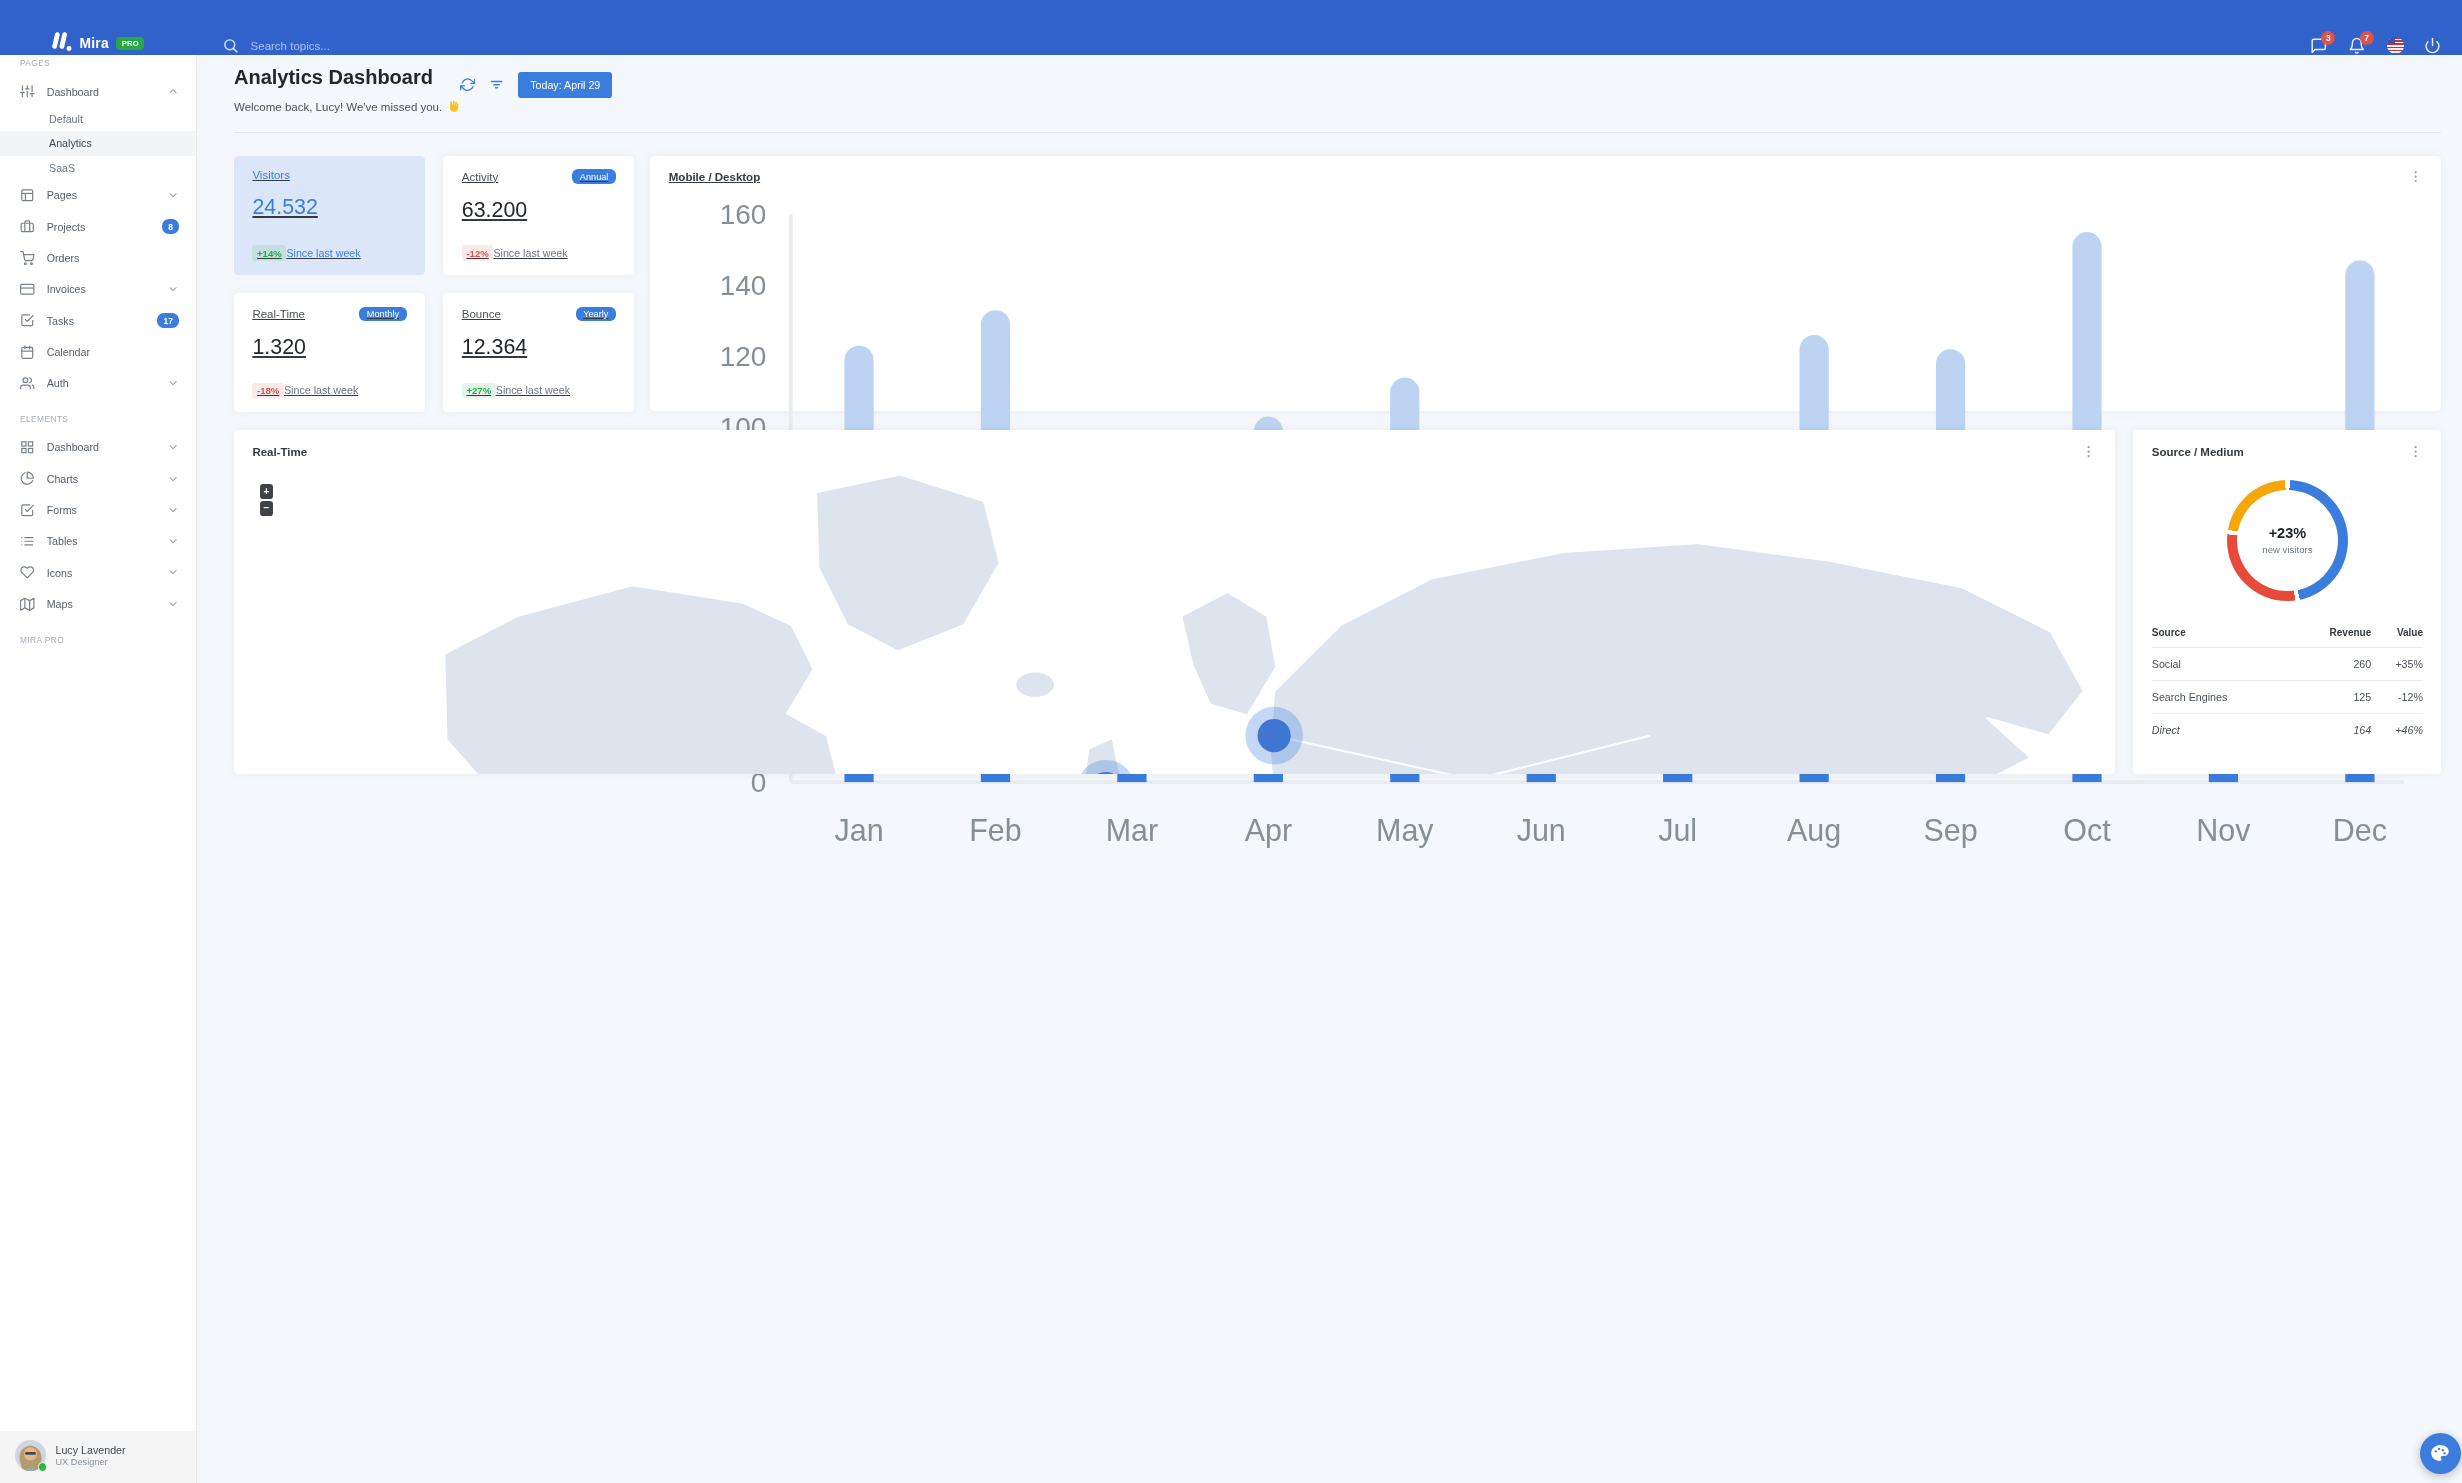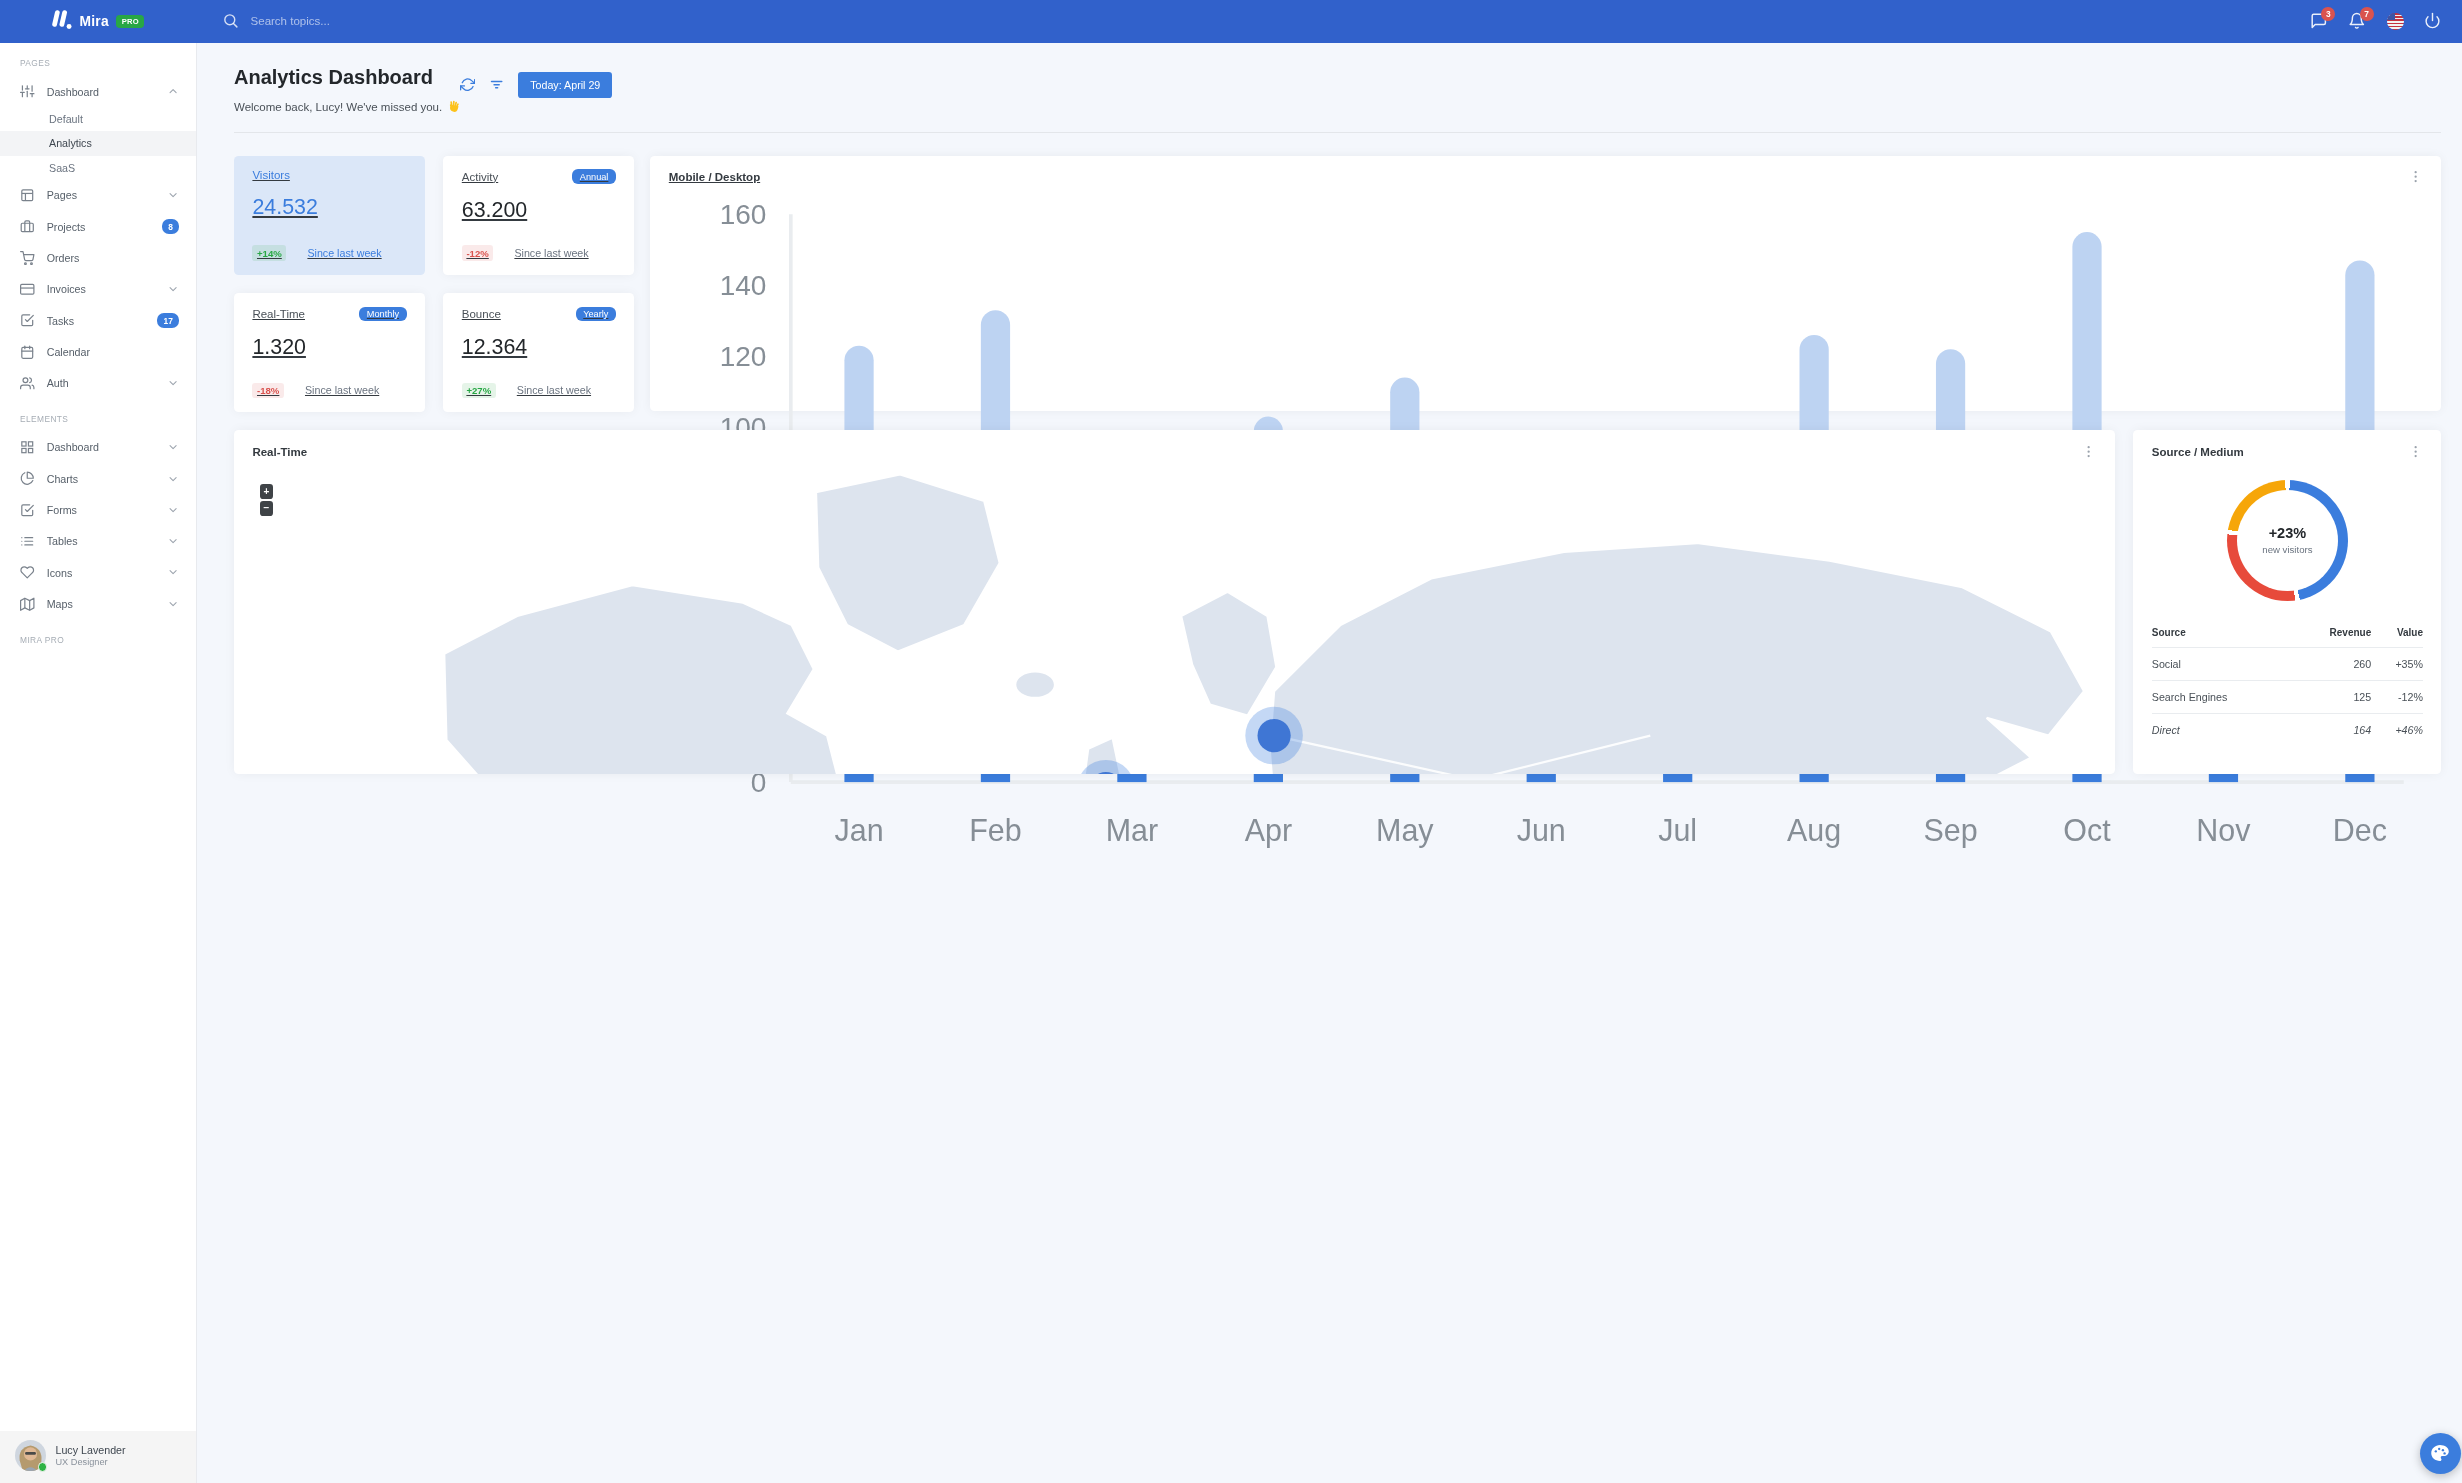--- a/index.html
+++ b/index.html
@@ -1,21 +1,21 @@
 <!DOCTYPE html>
 <html style="font-size:12.2px"><head>
 <meta charset="utf-8">
 <style>
   * { margin:0; padding:0; box-sizing:border-box; }
   html,body { width:1231px; height:742px; overflow:hidden;
     font-family:"Liberation Sans", sans-serif; background:#f4f7fc; color:#343a40; }
 
   
-  .navbar { position:fixed; top:0; left:0; right:0; height:43px; background:#3161cb;
-    display:flex; align-items:center; z-index:50; }
+  .navbar { position:fixed; top:0; left:0; right:0; height:55px; background:#3161cb;
+    display:flex; align-items:flex-end; z-index:50; }
   .nav-brand { width:197px; display:flex; align-items:center; padding-left:49px; gap:7.6px; flex-shrink:0; }
   .brand-name { color:#fff; font-size:13.8px; font-weight:600; letter-spacing:0.2px; }
   .brand-badge { background:#28a745; color:#fff; font-size:7.6px; font-weight:700;
     padding:2.3px 5.4px; border-radius:3.8px; letter-spacing:0.2px; }
   .nav-search { display:flex; align-items:center; gap:10.7px; margin-left:24.5px; flex:1; }
   .nav-search input { background:transparent; border:none; outline:none; font-size:11.5px;
     color:#fff; width:229px; font-family:inherit; }
   .nav-search input::placeholder { color:rgba(255,255,255,.6); }
   .nav-right { display:flex; align-items:center; gap:20px; padding-right:20px; }
   .nav-icon { position:relative; width:18.4px; height:18.4px; color:rgba(255,255,255,.9); cursor:pointer; }
@@ -61,21 +61,21 @@
   .row1 { display:flex; gap:16px; margin-top:23px; }
   .stats-grid { display:grid; grid-template-columns:191px 191px; grid-template-rows:119px 119px; gap:18.4px 18.4px;text-decoration:underline; }
   .card { background:#fff; border-radius:4.6px; box-shadow:0 0 10.7px rgba(33,37,41,.05); }
   .stat-card { padding:13.8px 18.4px; display:flex; flex-direction:column; }
   .stat-card.hl { background:#dbe7f8; box-shadow:none; }
   .stat-top { display:flex; justify-content:space-between; align-items:center; }
   .stat-title { font-size:11.5px; font-weight:500; color:#495057; }
   .hl .stat-title, .hl .stat-caption, .hl .stat-value { color:#3B7DDD; }
   .pill { background:#3B7DDD; color:#fff; font-size:9.2px; padding:2.3px 7.6px; border-radius:6px; }
   .stat-value { font-size:21.4px; font-weight:500; color:#23272b; margin-top:13.8px; }
-  .stat-bottom { margin-top:auto; display:flex; align-items:center; gap:21px; font-size:10.7px; color:#6b7480; }
+  .stat-bottom { margin-top:auto; display:flex; align-items:center; gap:0; font-size:10.7px; color:#6b7480; }
   .chip { font-size:9.6px; font-weight:600; padding:2.3px 4.6px; border-radius:3.1px; }
   .chip.pos { color:#28a745; background:rgba(40,167,69,.12); }
   .chip.neg { color:#d9534f; background:rgba(217,83,79,.12); }
   .stat-caption { font-size:10.7px; }
 
   .chart-card { flex:1; height:255px; padding:13.8px 18.4px 6.1px; display:flex; flex-direction:column;text-decoration:underline; }
   .card-head { display:flex; justify-content:space-between; align-items:center; }
   .card-title { font-size:11.5px; font-weight:600; color:#343a40; }
   .kebab { width:15.3px; height:15.3px; color:#9aa2ac; cursor:pointer; }
   .chart-body { flex:1; }

